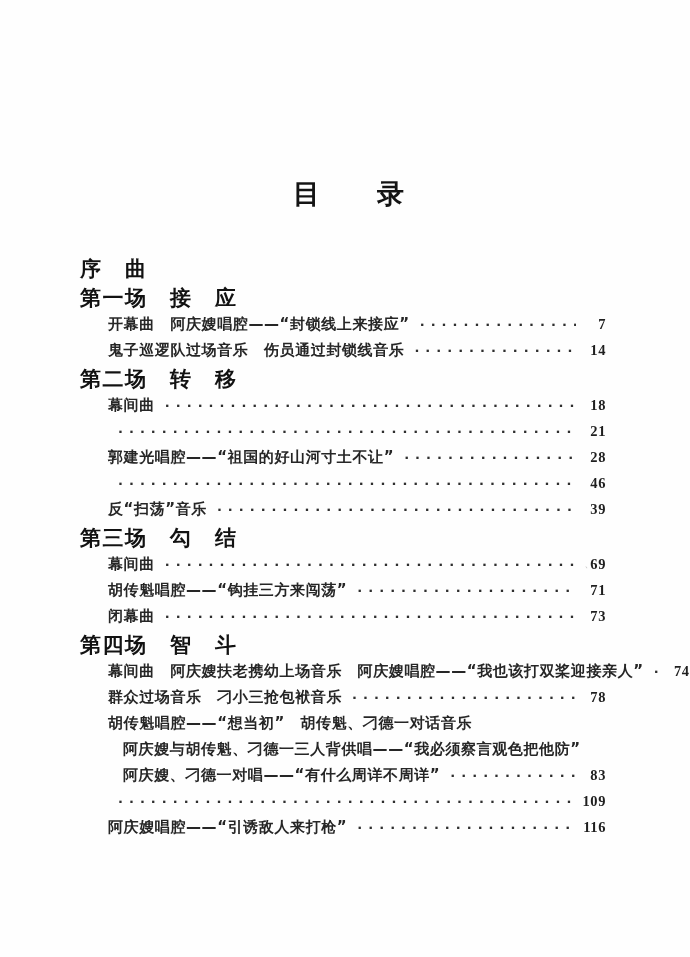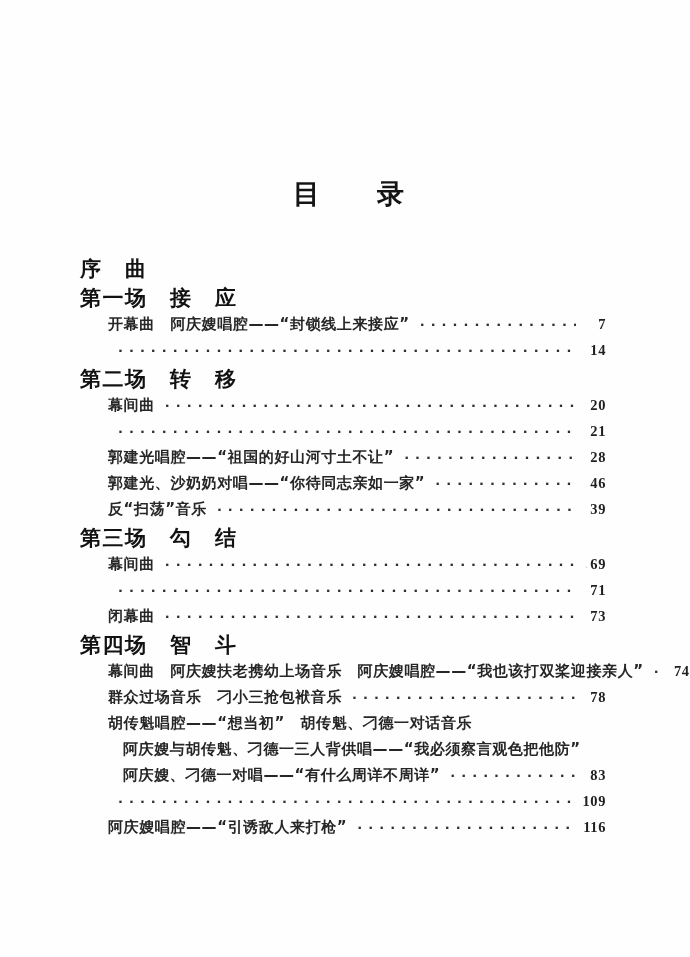--- a/index.html
+++ b/index.html
@@ -103,47 +103,47 @@
       <span class="txt">第一场　接　应</span>
     </div>
 
     <div class="row entry">
       <span class="txt">开幕曲　阿庆嫂唱腔——“封锁线上来接应”</span>
       <span class="dots">··························································································</span>
       <span class="pagenum">7</span>
     </div>
 
     <div class="row entry">
+      <span class="txt">鬼子巡逻队过场音乐　伤员通过封锁线音乐</span>
       <span class="dots">··························································································</span>
       <span class="pagenum">14</span>
     </div>
 
     <div class="row header">
       <span class="txt">第二场　转　移</span>
     </div>
 
     <div class="row entry">
       <span class="txt">幕间曲</span>
       <span class="dots">··························································································</span>
-      <span class="pagenum">20</span>
+      <span class="pagenum">18</span>
     </div>
 
     <div class="row entry">
       <span class="dots">··························································································</span>
       <span class="pagenum">21</span>
     </div>
 
     <div class="row entry">
       <span class="txt">郭建光唱腔——“祖国的好山河寸土不让”</span>
       <span class="dots">··························································································</span>
       <span class="pagenum">28</span>
     </div>
 
     <div class="row entry">
-      <span class="txt">郭建光、沙奶奶对唱——“你待同志亲如一家”</span>
       <span class="dots">··························································································</span>
       <span class="pagenum">46</span>
     </div>
 
     <div class="row entry">
       <span class="txt">反“扫荡”音乐</span>
       <span class="dots">··························································································</span>
       <span class="pagenum">39</span>
     </div>
 
@@ -151,20 +151,21 @@
       <span class="txt">第三场　勾　结</span>
     </div>
 
     <div class="row entry">
       <span class="txt">幕间曲</span>
       <span class="dots">··························································································</span>
       <span class="pagenum">69</span>
     </div>
 
     <div class="row entry">
+      <span class="txt">胡传魁唱腔——“钩挂三方来闯荡”</span>
       <span class="dots">··························································································</span>
       <span class="pagenum">71</span>
     </div>
 
     <div class="row entry">
       <span class="txt">闭幕曲</span>
       <span class="dots">··························································································</span>
       <span class="pagenum">73</span>
     </div>
 

